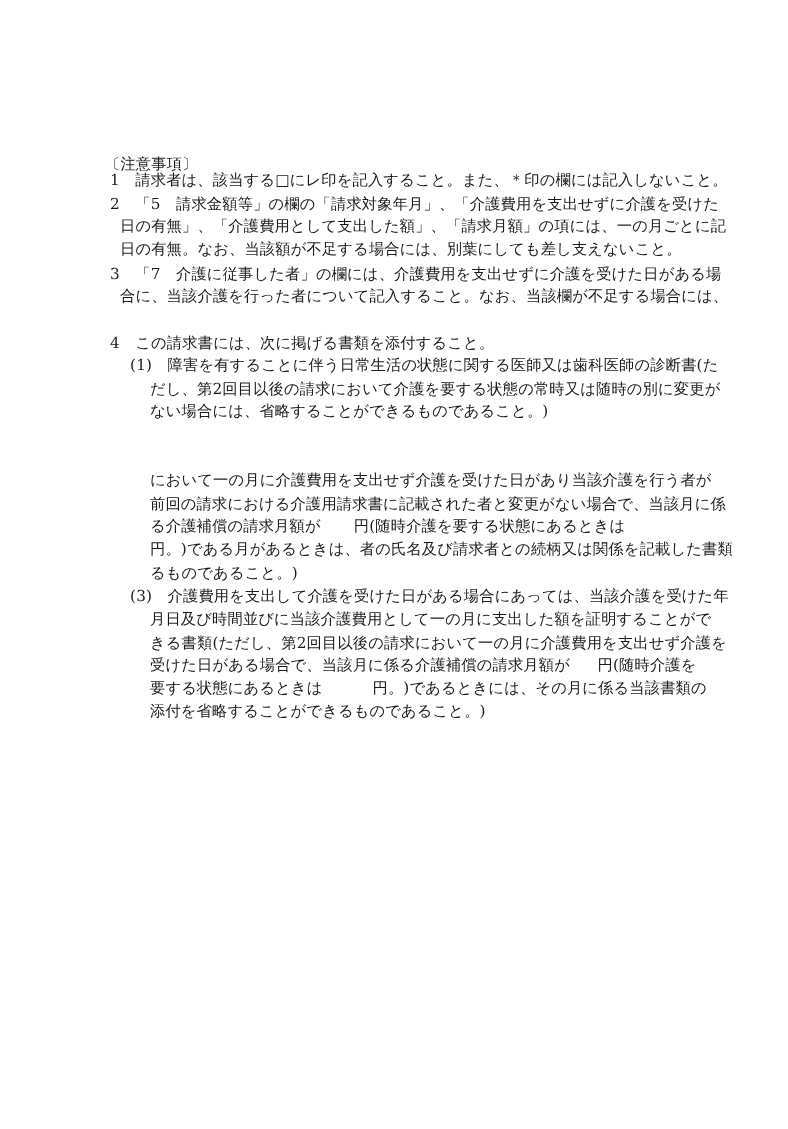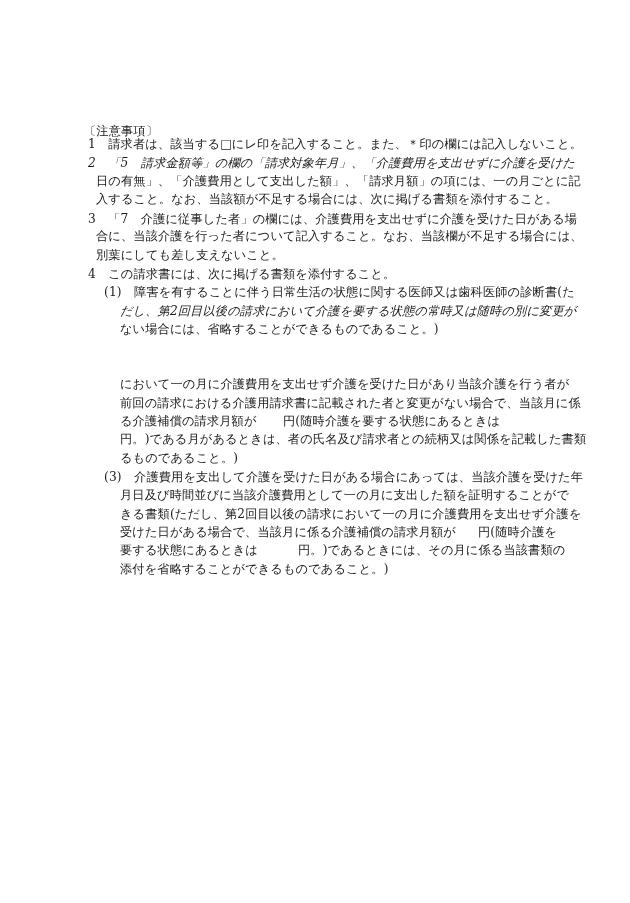--- a/index.html
+++ b/index.html
@@ -17,32 +17,31 @@
 </style>
 </head>
 <body>
 
 <div class="page">
 
   <div class="ln" style="left:84px; top:86px;">〔注意事項〕</div>
 
   <div class="ln" style="left:88px; top:99px;">1　請求者は、該当する□にレ印を記入すること。また、＊印の欄には記入しないこと。</div>
 
-  <div class="ln" style="left:88px; top:118px;font-style:italic;">2　「5　請求金額等」の欄の「請求対象年月」、「介護費用を支出せずに介護を受けた</div>
+  <div class="ln" style="left:88px; top:118px;">2　「5　請求金額等」の欄の「請求対象年月」、「介護費用を支出せずに介護を受けた</div>
   <div class="ln" style="left:96px; top:136px;">日の有無」、「介護費用として支出した額」、「請求月額」の項には、一の月ごとに記</div>
-  <div class="ln" style="left:96px; top:154px;">入すること。なお、当該額が不足する場合には、次に掲げる書類を添付すること。</div>
+  <div class="ln" style="left:96px; top:154px;">日の有無。なお、当該額が不足する場合には、別葉にしても差し支えないこと。</div>
 
   <div class="ln" style="left:88px; top:174px;">3　「7　介護に従事した者」の欄には、介護費用を支出せずに介護を受けた日がある場</div>
-  <div class="ln" style="left:96px; top:192px;font-family:Liberation Mono, monospace;">合に、当該介護を行った者について記入すること。なお、当該欄が不足する場合には、</div>
-  <div class="ln" style="left:96px; top:210px;">別葉にしても差し支えないこと。</div>
+  <div class="ln" style="left:96px; top:192px;">合に、当該介護を行った者について記入すること。なお、当該欄が不足する場合には、</div>
 
   <div class="ln" style="left:88px; top:229px;">4　この請求書には、次に掲げる書類を添付すること。</div>
 
   <div class="ln" style="left:104px; top:247px;">(1)　障害を有することに伴う日常生活の状態に関する医師又は歯科医師の診断書(た</div>
-  <div class="ln" style="left:120px; top:266px;font-style:italic;">だし、第2回目以後の請求において介護を要する状態の常時又は随時の別に変更が</div>
+  <div class="ln" style="left:120px; top:266px;">だし、第2回目以後の請求において介護を要する状態の常時又は随時の別に変更が</div>
   <div class="ln" style="left:120px; top:284px;">ない場合には、省略することができるものであること。)</div>
 
   <div class="ln" style="left:120px; top:339px;">において一の月に介護費用を支出せず介護を受けた日があり当該介護を行う者が</div>
   <div class="ln" style="left:120px; top:358px;">前回の請求における介護用請求書に記載された者と変更がない場合で、当該月に係</div>
   <div class="ln" style="left:120px; top:376px;">る介護補償の請求月額が</div>
   <div class="ln" style="left:283px; top:376px;">円(随時介護を要する状態にあるときは</div>
   <div class="ln" style="left:120px; top:394px;">円。)である月があるときは、者の氏名及び請求者との続柄又は関係を記載した書類</div>
   <div class="ln" style="left:120px; top:413px;">るものであること。)</div>
 
   <div class="ln" style="left:104px; top:432px;">(3)　介護費用を支出して介護を受けた日がある場合にあっては、当該介護を受けた年</div>

